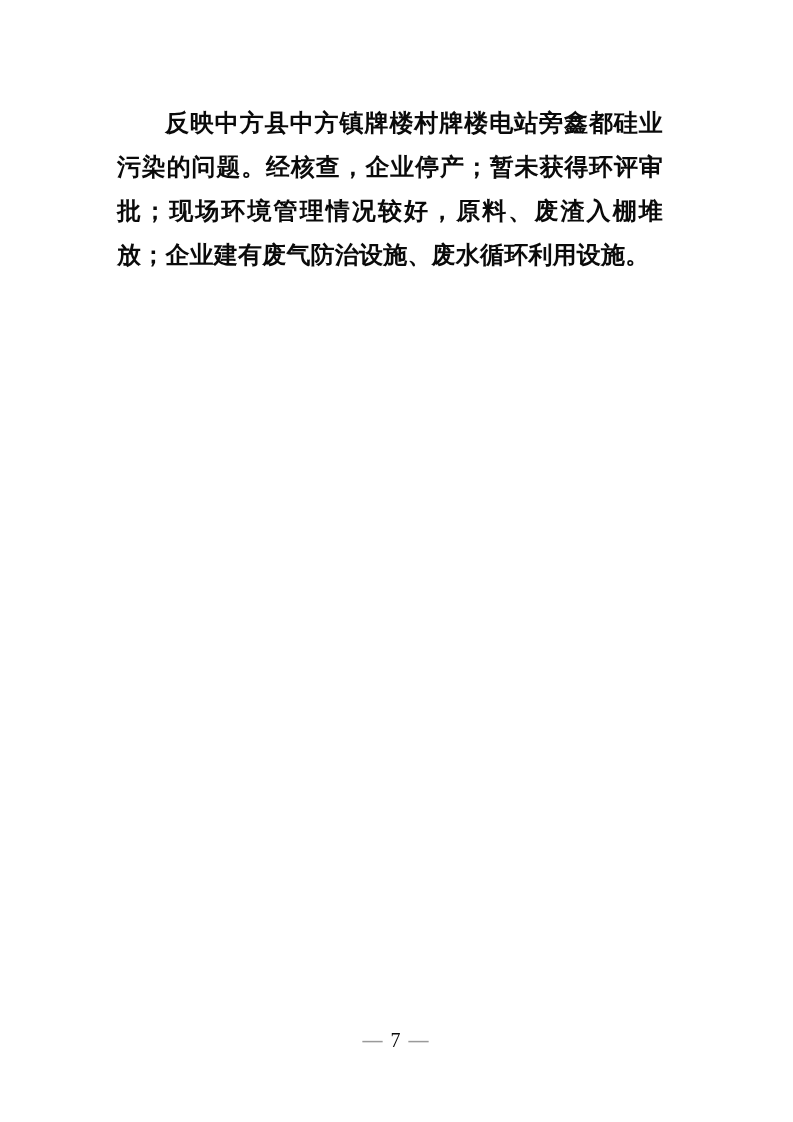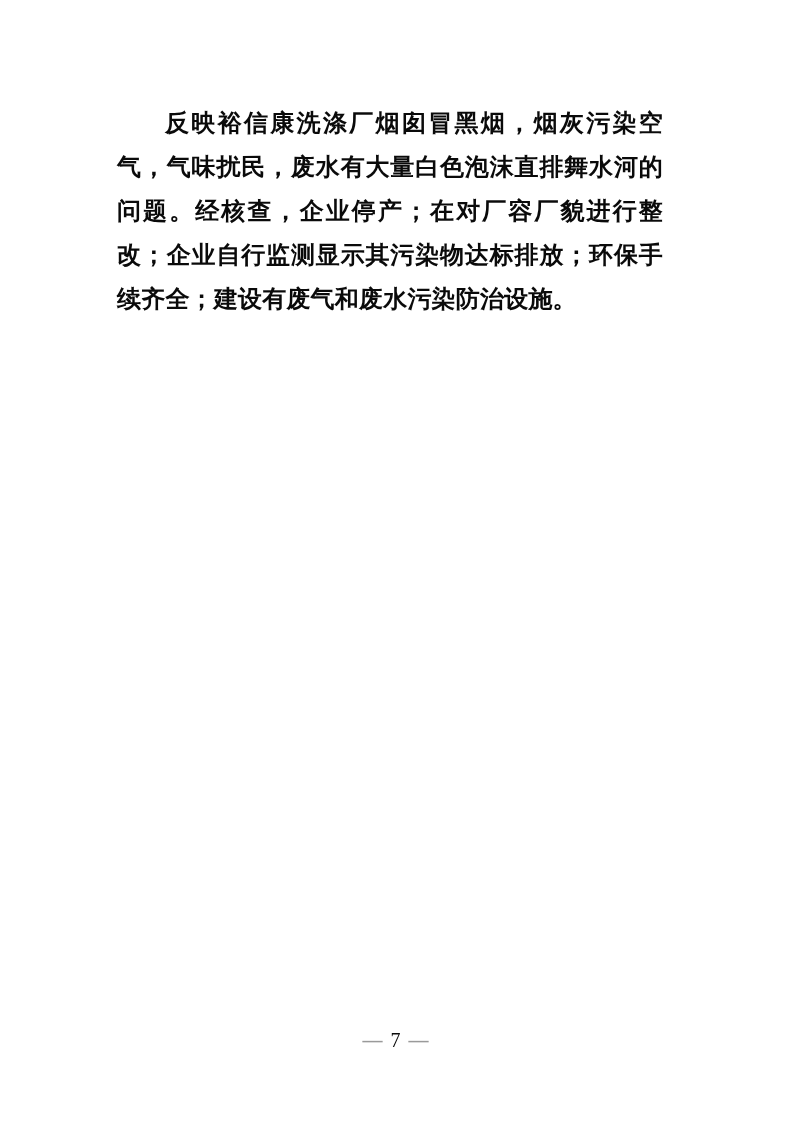--- a/index.html
+++ b/index.html
@@ -55,19 +55,19 @@
   }
   .footer .num {
     color: var(--text, #0a0a0a);
   }
 </style>
 </head>
 <body>
 
 <div class="page">
   <div class="content">
-    <p class="para">反映裕信康洗涤厂烟囱冒黑烟，烟灰污染空气，气味扰民，废水有大量白色泡沫直排舞水河的问题。经核查，企业停产；在对厂容厂貌进行整改；企业自行监测显示其污染物达标排放；环保手续齐全；建设有废气和废水污染防治设施。</p>
+    <p class="para">反映中方县中方镇牌楼村牌楼电站旁鑫都硅业污染的问题。经核查，企业停产；暂未获得环评审批；现场环境管理情况较好，原料、废渣入棚堆放；企业建有废气防治设施、废水循环利用设施。</p>
   </div>
 
   <div class="footer">
     <span class="dash">—</span><span class="num">7</span><span class="dash">—</span>
   </div>
 </div>
 
 </body></html>

